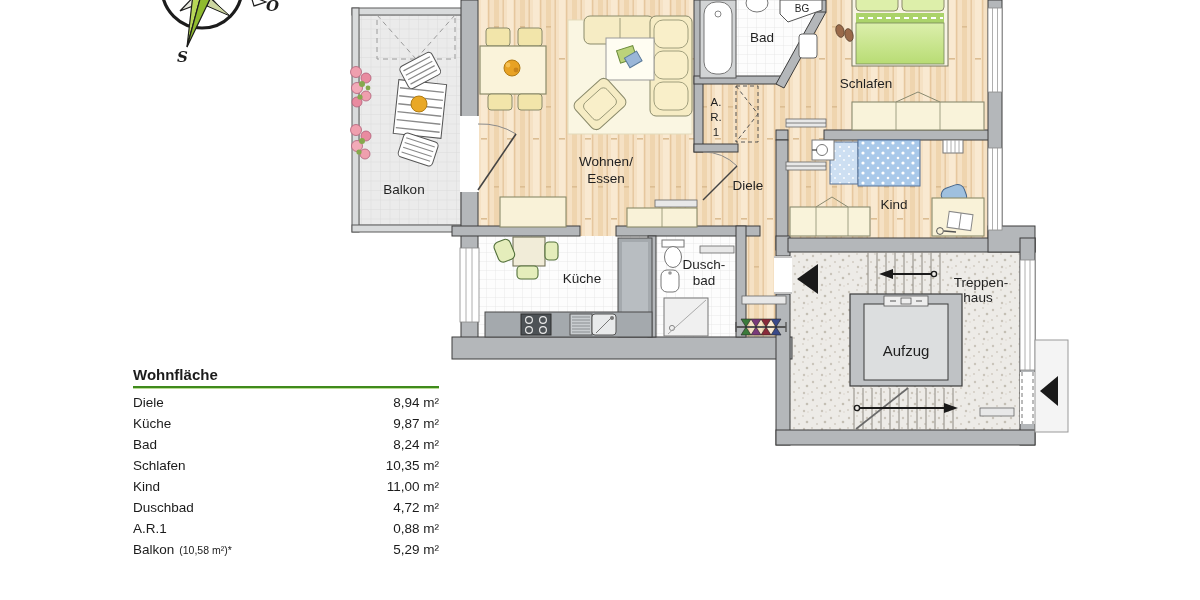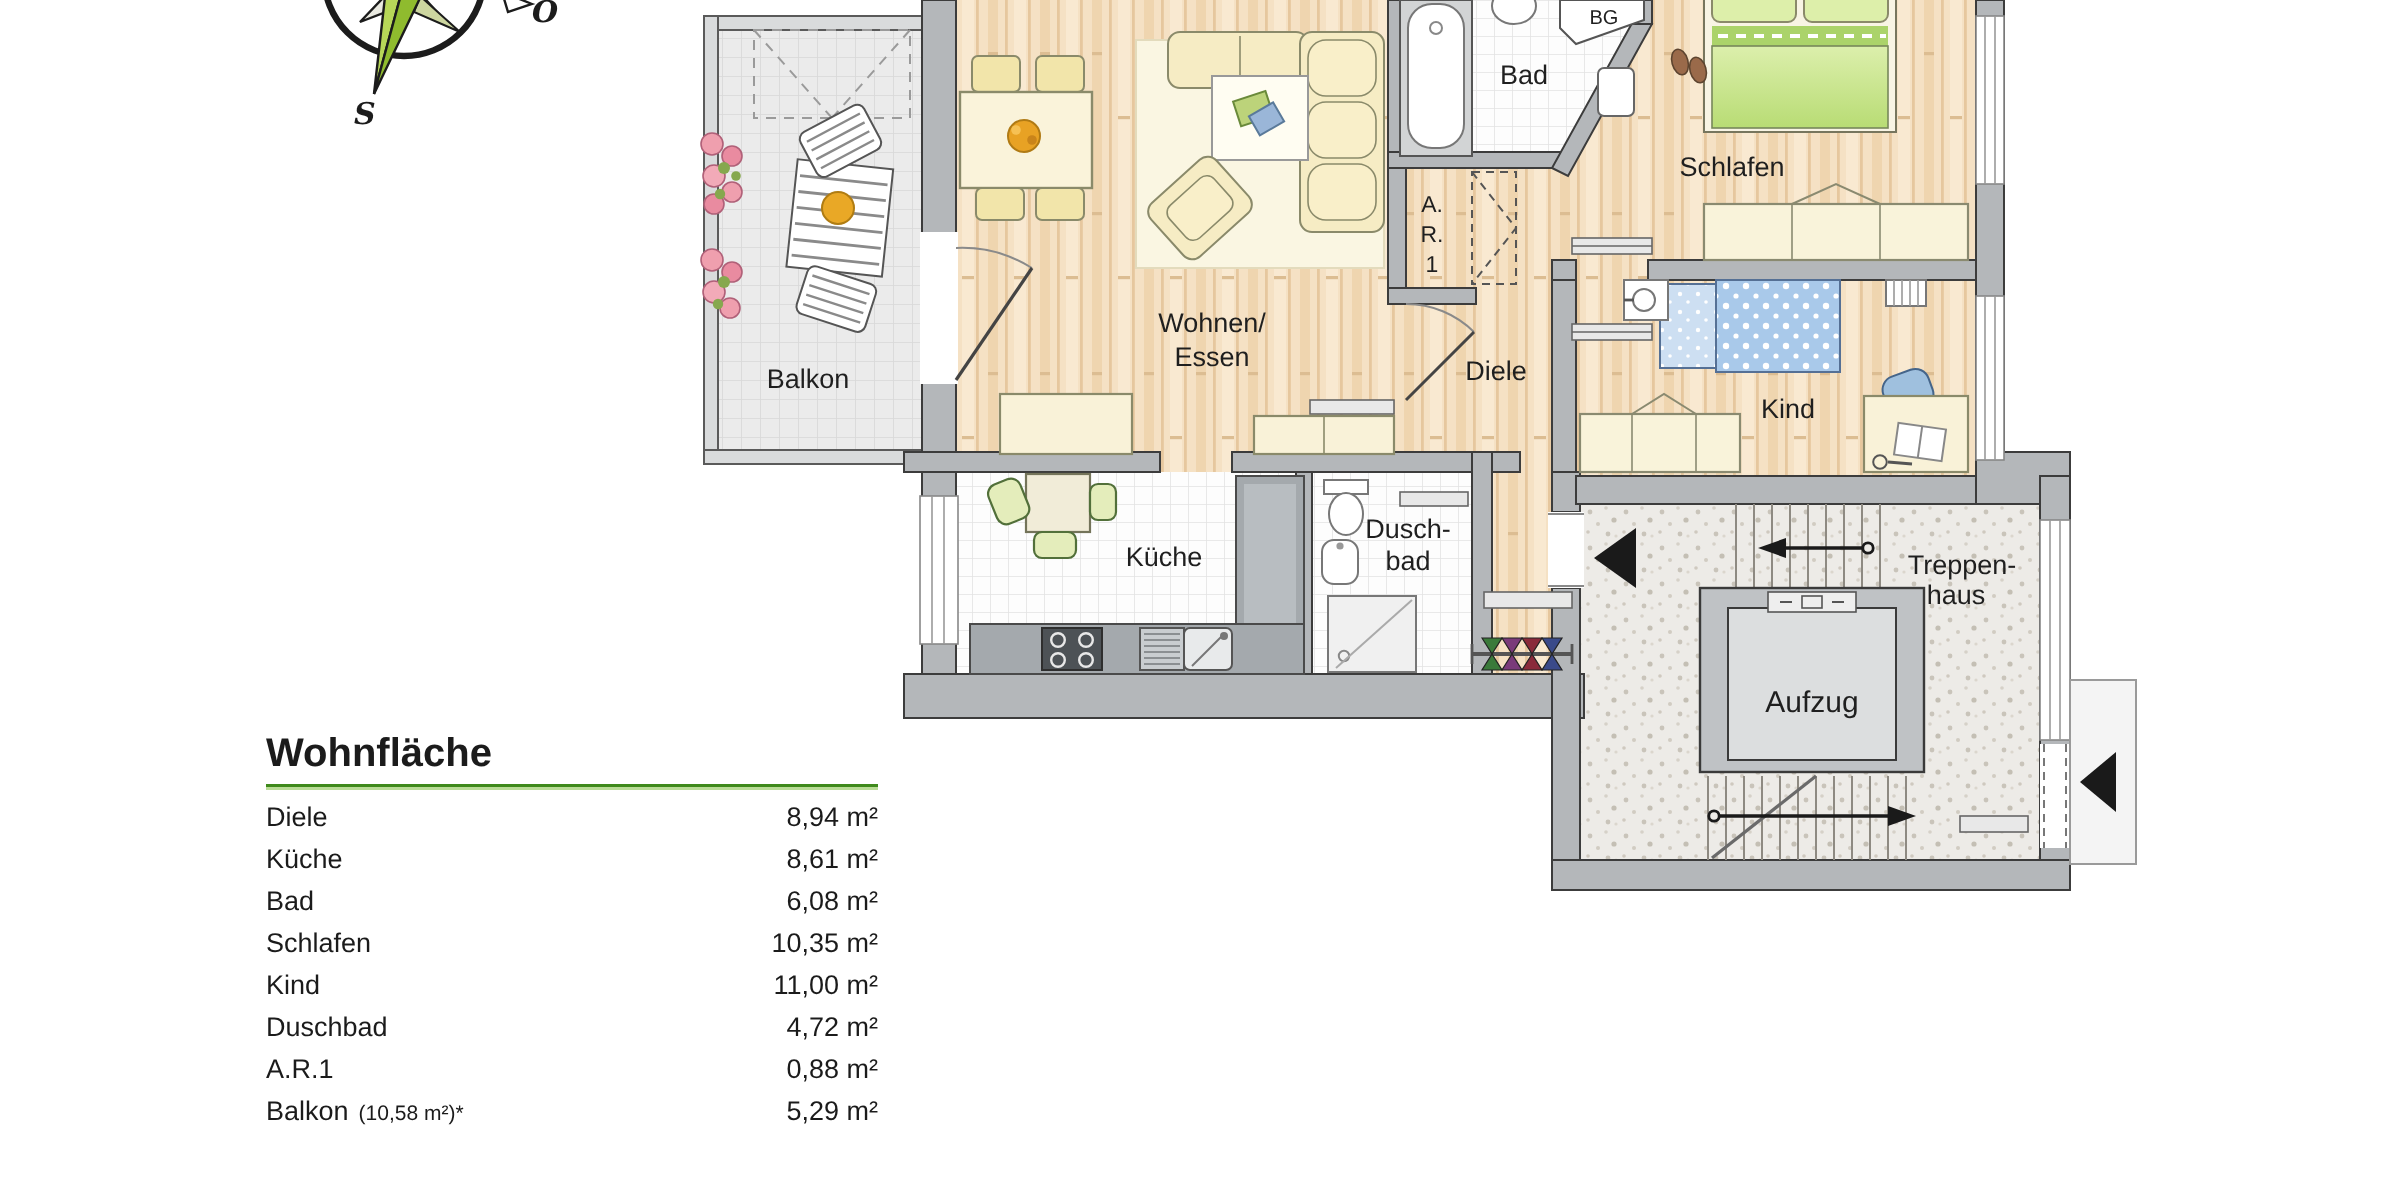--- a/index.html
+++ b/index.html
@@ -5,21 +5,21 @@
   html,body{margin:0;padding:0;background:#ffffff;}
   #stage{position:relative;width:1200px;height:600px;background:#ffffff;overflow:hidden;
          font-family:"Liberation Sans",sans-serif;}
   #plan-svg{position:absolute;left:0;top:0;}
   .room-label{font-family:"Liberation Sans",sans-serif;font-size:13.5px;fill:#1f1f1f;}
   .room-label.small{font-size:11.5px;}
   .room-label.tiny{font-size:10px;}
   .compass-letter{font-family:"DejaVu Serif",serif;font-style:italic;font-weight:bold;font-size:15px;fill:#1c1c1c;}
   
   #area-table{position:absolute;left:133px;top:366px;width:306px;color:#1b1b1b;}
-  #area-table .title{font-size:20px;font-weight:bold;padding-bottom:3px;}
+  #area-table .title{font-size:15px;font-weight:bold;padding-bottom:3px;}
   #area-table .rule{height:3px;margin-bottom:3px;
       background:linear-gradient(to bottom,#3f8a1c 0 55%,#b9dc96 55% 100%);}
   #area-table .row{display:flex;align-items:baseline;font-size:13.5px;height:21px;line-height:21px;}
   #area-table .row .note{font-size:10.5px;margin-left:5px;color:#1b1b1b;}
   #area-table .row .val{margin-left:auto;text-align:right;}
 </style>
 </head>
 <body>
 
 <div id="stage">
@@ -437,25 +437,25 @@
 <div id="area-table">
   <div class="title">Wohnfläche</div>
   <div class="rule"></div>
 
   <div class="row">
     <span>Diele</span>
     <span class="val">8,94 m²</span>
   </div>
   <div class="row">
     <span>Küche</span>
-    <span class="val">8,61 m²</span>
+    <span class="val">9,87 m²</span>
   </div>
   <div class="row">
     <span>Bad</span>
-    <span class="val">6,08 m²</span>
+    <span class="val">8,24 m²</span>
   </div>
   <div class="row">
     <span>Schlafen</span>
     <span class="val">10,35 m²</span>
   </div>
   <div class="row">
     <span>Kind</span>
     <span class="val">11,00 m²</span>
   </div>
   <div class="row">

